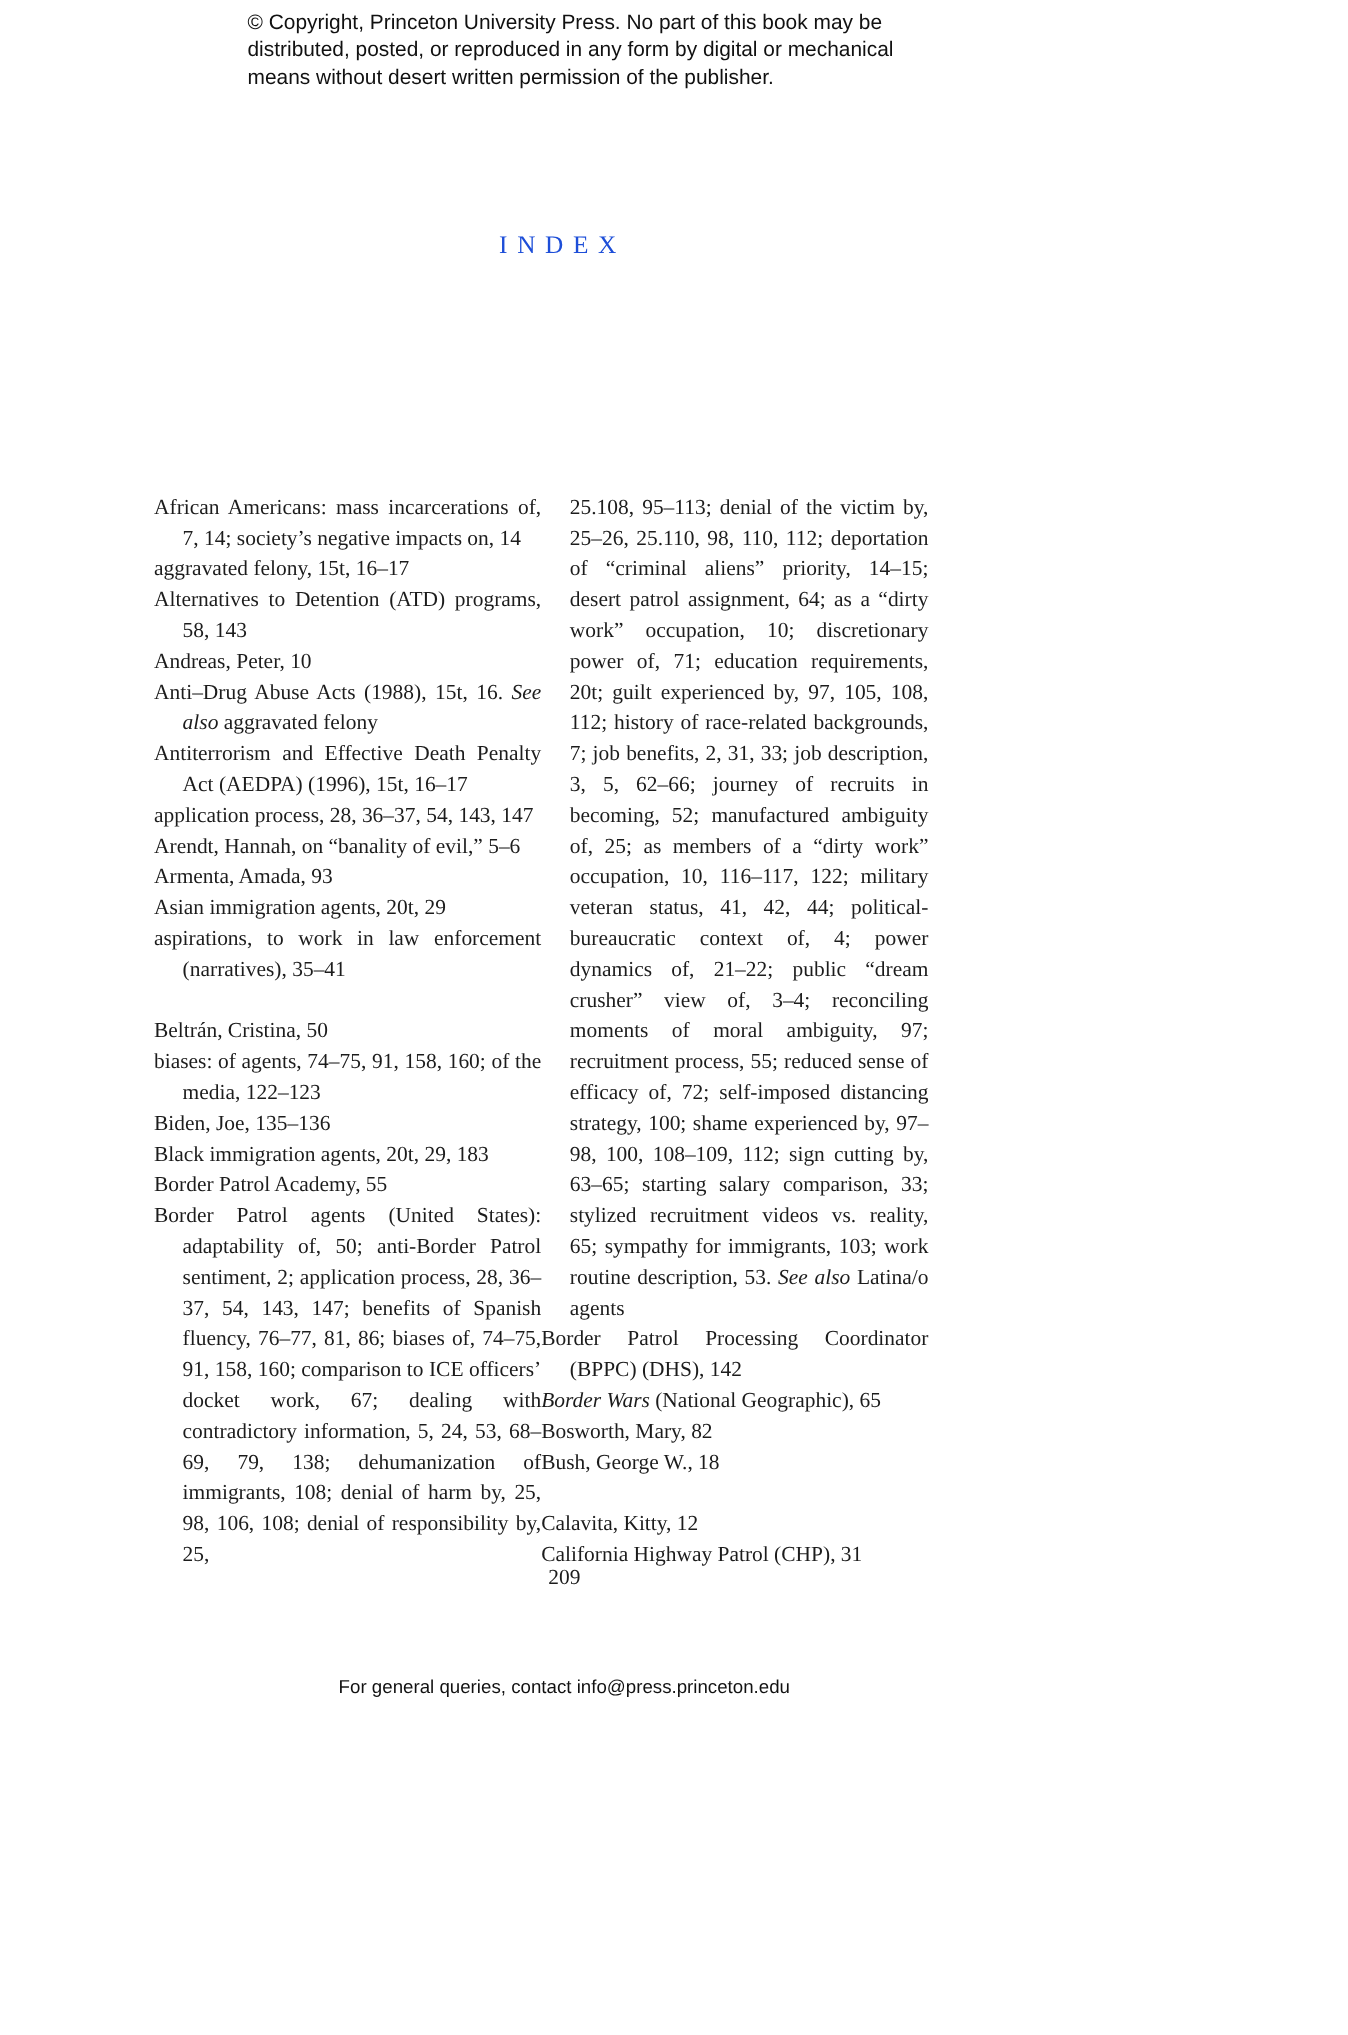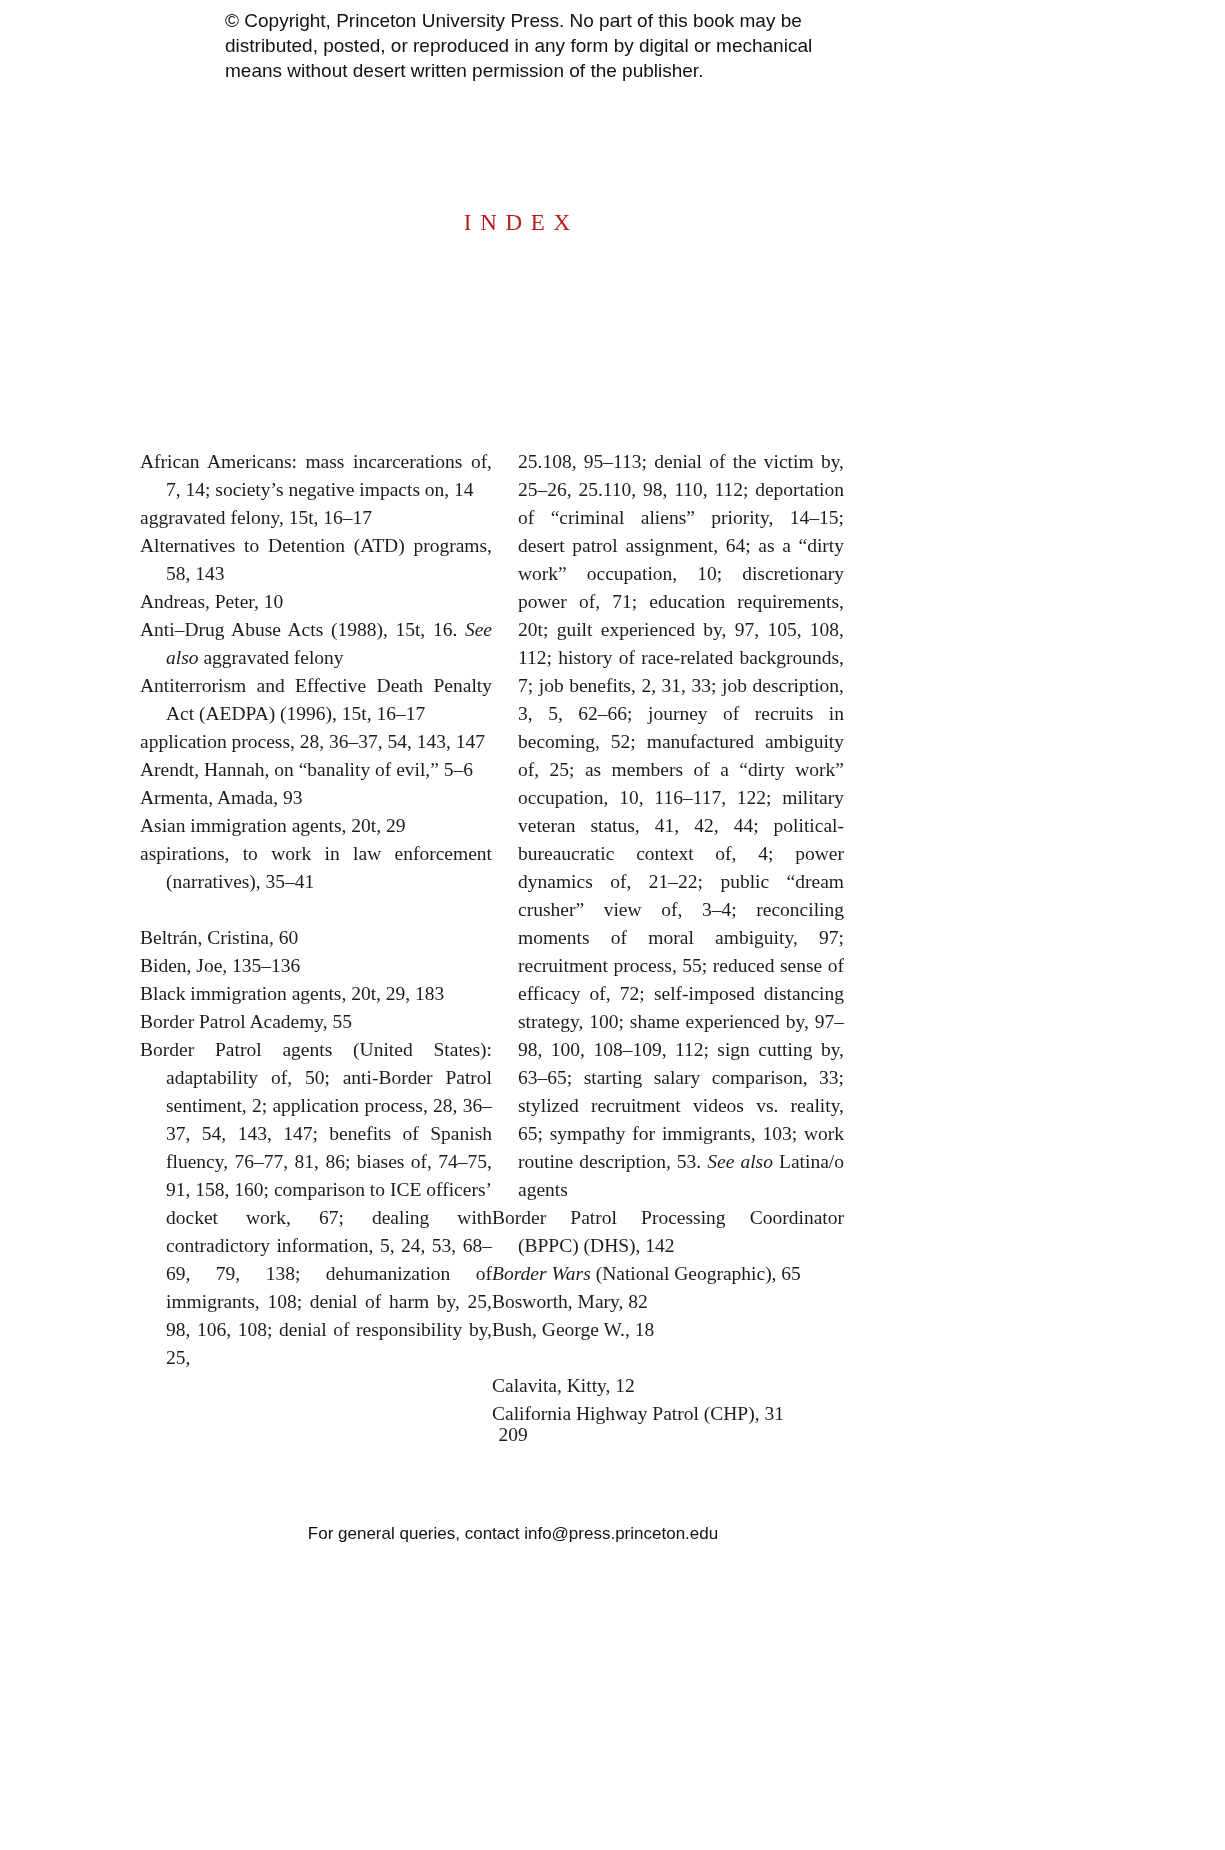--- a/index.html
+++ b/index.html
@@ -17,29 +17,29 @@
     left: 225px;
     top: 8px;
     width: 600px;
     font-family: "Liberation Sans", sans-serif;
     font-size: 19px;
     line-height: 25px;
     color: #111111;
   }
   .title {
     position: absolute;
-    left: 144px;
+    left: 134px;
     top: 210px;
     width: 746px;
     text-align: center;
     font-weight: 400;
     font-size: 23px;
     letter-spacing: 0.38em;
     text-indent: 0.38em;
-    color: #b91c1c;
+    color: #1d4ed8;
   }
   .columns {
     position: absolute;
     left: 140px;
     top: 448px;
     width: 746px;
     display: flex;
   }
   .column {
     width: 352px;
@@ -87,21 +87,22 @@
         <div class="entry"><span>aggravated felony, 15t, 16–17</span></div>
         <div class="entry"><span>Alternatives to Detention (ATD) programs, 58, 143</span></div>
         <div class="entry"><span>Andreas, Peter, 10</span></div>
         <div class="entry"><span>Anti–Drug Abuse Acts (1988), 15t, 16. </span><span class="italic">See also</span><span> aggravated felony</span></div>
         <div class="entry"><span>Antiterrorism and Effective Death Penalty Act (AEDPA) (1996), 15t, 16–17</span></div>
         <div class="entry"><span>application process, 28, 36–37, 54, 143, 147</span></div>
         <div class="entry"><span>Arendt, Hannah, on “banality of evil,” 5–6</span></div>
         <div class="entry"><span>Armenta, Amada, 93</span></div>
         <div class="entry"><span>Asian immigration agents, 20t, 29</span></div>
         <div class="entry"><span>aspirations, to work in law enforcement (narratives), 35–41</span></div>
-        <div class="entry group-gap"><span>Beltrán, Cristina, 60</span></div>
+        <div class="entry group-gap"><span>Beltrán, Cristina, 50</span></div>
+        <div class="entry"><span>biases: of agents, 74–75, 91, 158, 160; of the media, 122–123</span></div>
         <div class="entry"><span>Biden, Joe, 135–136</span></div>
         <div class="entry"><span>Black immigration agents, 20t, 29, 183</span></div>
         <div class="entry"><span>Border Patrol Academy, 55</span></div>
         <div class="entry"><span>Border Patrol agents (United States): adaptability of, 50; anti-Border Patrol sentiment, 2; application process, 28, 36–37, 54, 143, 147; benefits of Spanish fluency, 76–77, 81, 86; biases of, 74–75, 91, 158, 160; comparison to ICE officers’ docket work, 67; dealing with contradictory information, 5, 24, 53, 68–69, 79, 138; dehumanization of immigrants, 108; denial of harm by, 25, 98, 106, 108; denial of responsibility by, 25,</span></div>
       </div>
     <div class="column">
         <div class="entry continuation"><span>25.108, 95–113; denial of the victim by, 25–26, 25.110, 98, 110, 112; deportation of “criminal aliens” priority, 14–15; desert patrol assignment, 64; as a “dirty work” occupation, 10; discretionary power of, 71; education requirements, 20t; guilt experienced by, 97, 105, 108, 112; history of race-related backgrounds, 7; job benefits, 2, 31, 33; job description, 3, 5, 62–66; journey of recruits in becoming, 52; manufactured ambiguity of, 25; as members of a “dirty work” occupation, 10, 116–117, 122; military veteran status, 41, 42, 44; political-bureaucratic context of, 4; power dynamics of, 21–22; public “dream crusher” view of, 3–4; reconciling moments of moral ambiguity, 97; recruitment process, 55; reduced sense of efficacy of, 72; self-imposed distancing strategy, 100; shame experienced by, 97–98, 100, 108–109, 112; sign cutting by, 63–65; starting salary comparison, 33; stylized recruitment videos vs. reality, 65; sympathy for immigrants, 103; work routine description, 53. </span><span class="italic">See also</span><span> Latina/o agents</span></div>
         <div class="entry"><span>Border Patrol Processing Coordinator (BPPC) (DHS), 142</span></div>
         <div class="entry"><span class="italic">Border Wars</span><span> (National Geographic), 65</span></div>
         <div class="entry"><span>Bosworth, Mary, 82</span></div>

